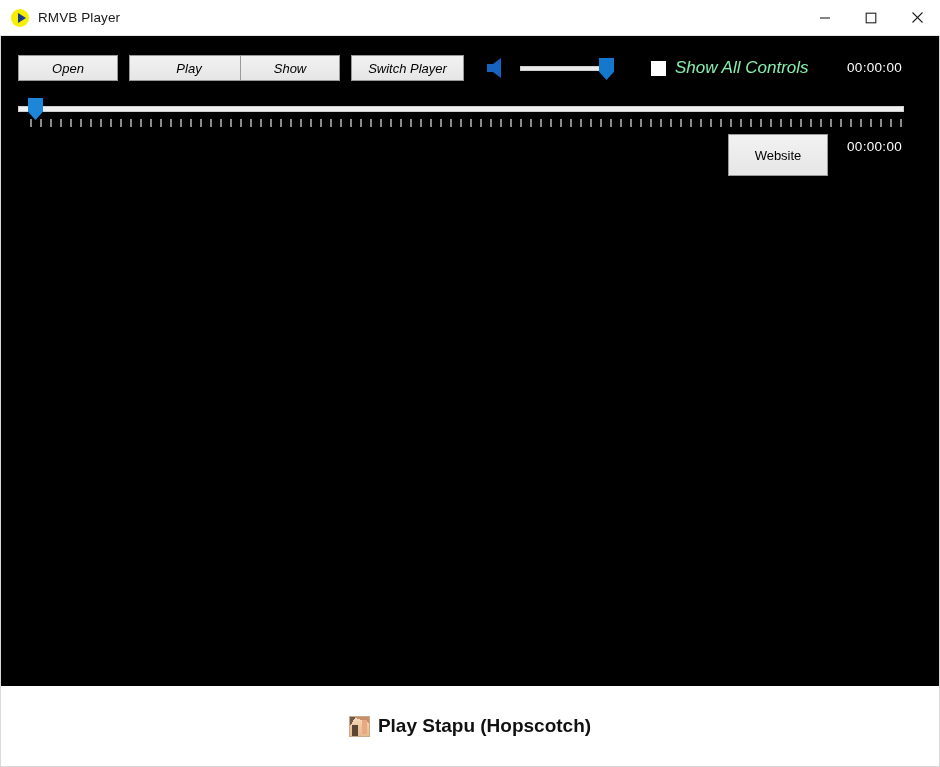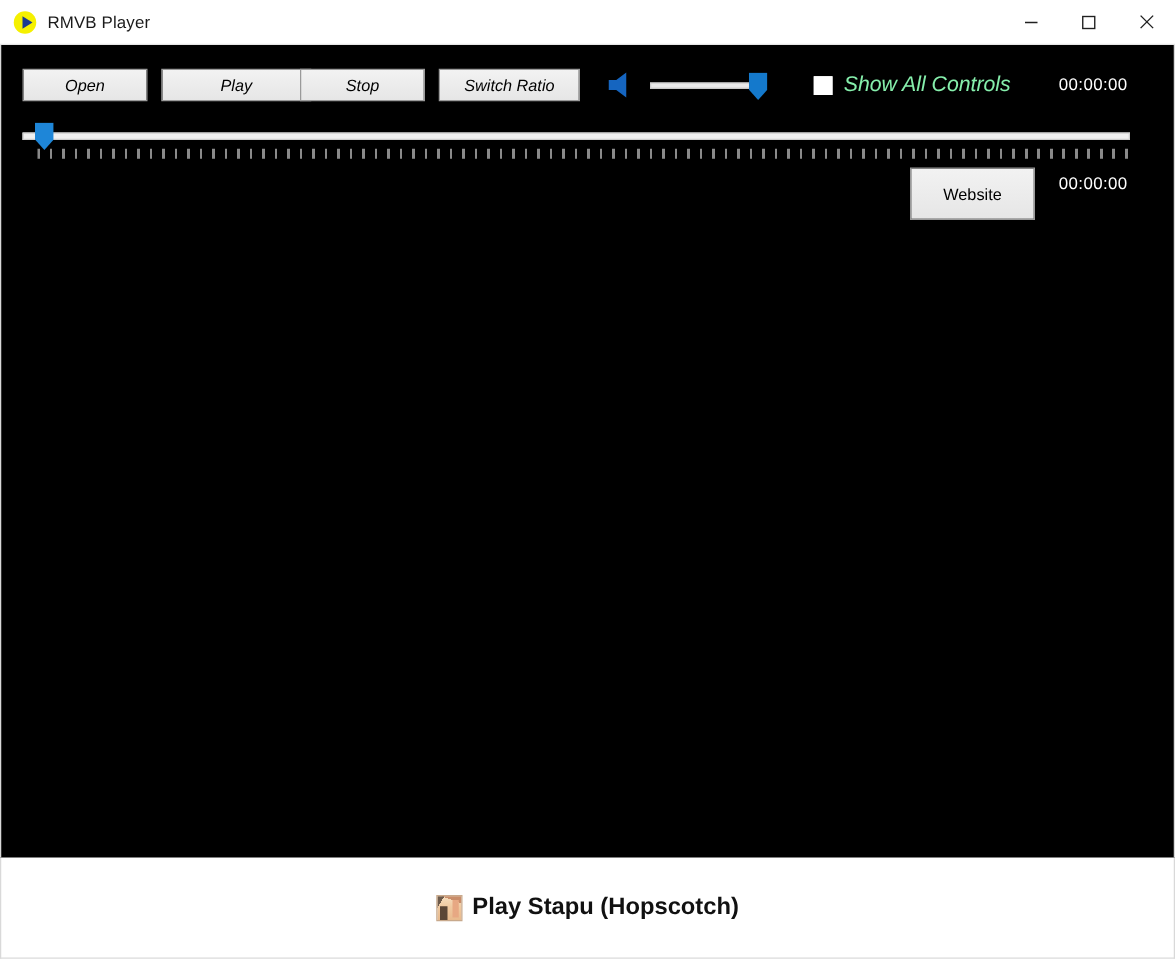--- a/index.html
+++ b/index.html
@@ -328,22 +328,22 @@
       </div>
     </div>
   </div>
 
   <div class="player-body">
 
     <div class="toolbar">
 
       <div class="btn btn-open">Open</div>
       <div class="btn btn-play">Play</div>
-      <div class="btn btn-stop">Stop</div>
-      <div class="btn btn-ratio">Switch Ratio</div>
+      <div class="btn btn-stop">Show</div>
+      <div class="btn btn-ratio">Switch Player</div>
 
       <div class="speaker-icon">
         <svg width="24" height="22" viewBox="0 0 24 22">
           <polygon points="2,7 8,7 16,1 16,21 8,15 2,15" fill="#1565c0"></polygon>
         </svg>
       </div>
 
       <div class="volume-slider">
         <div class="track"></div>
         <div class="thumb"></div>

